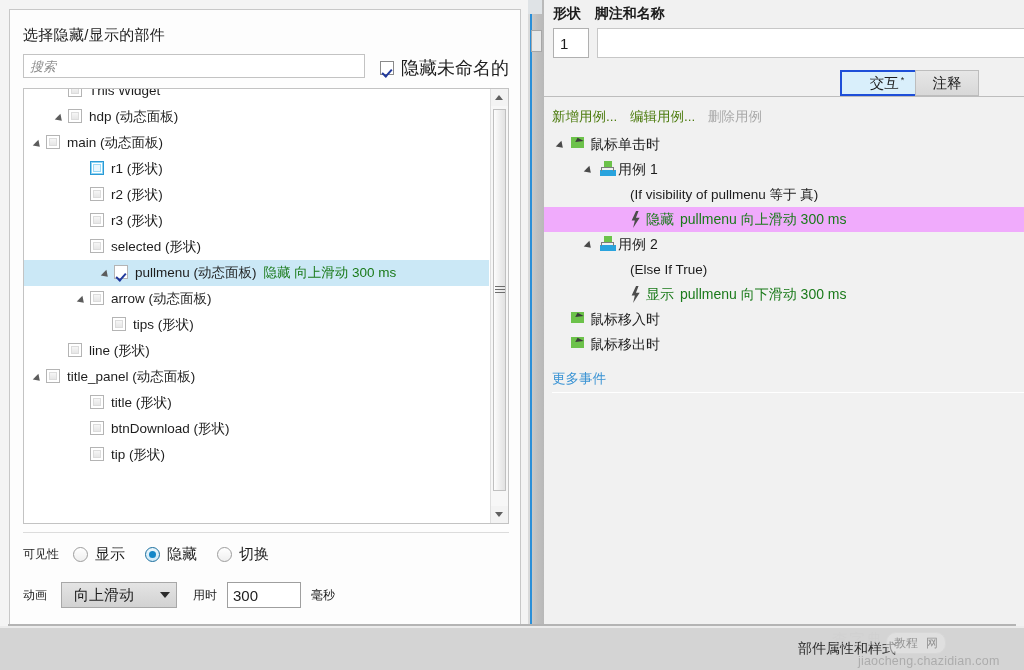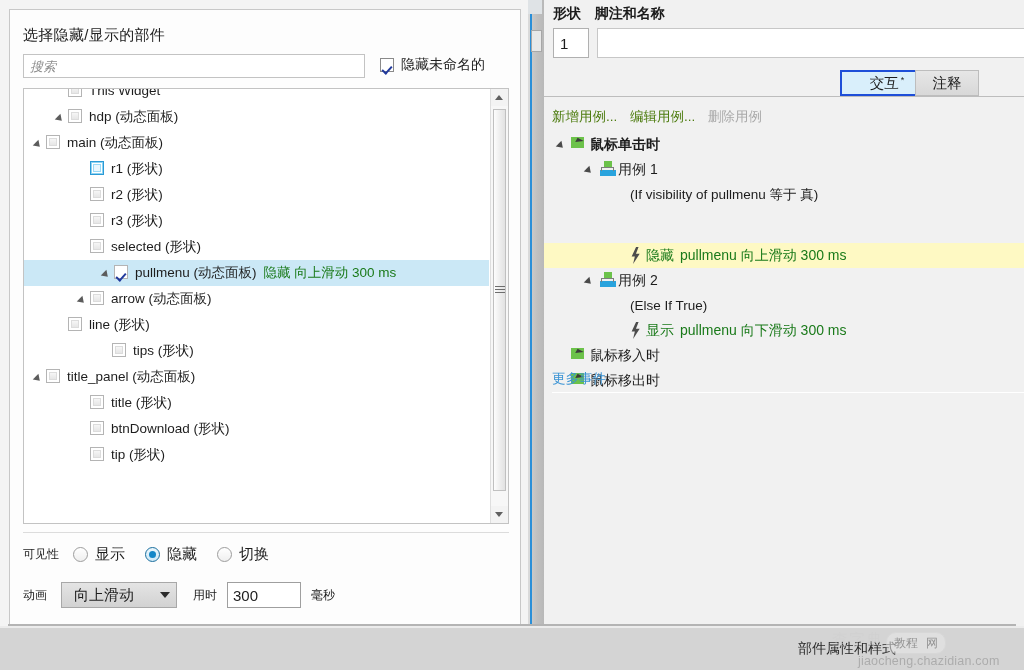--- a/index.html
+++ b/index.html
@@ -44,21 +44,21 @@
     background:linear-gradient(#f6f6f6,#e6e6e6);border:1px solid #dcdcdc;box-sizing:border-box;
   }
   .cb.focused{border-color:#2a9ad6;box-shadow:0 0 0 1px #8ed3f2 inset;}
   .cb.focused:after{background:#e8f6fd;border-color:#9ad9f5;}
   .cb.checked:before{
     content:"";position:absolute;left:3px;top:5px;width:4px;height:8px;
     border:solid #21399c;border-width:0 2px 2px 0;transform:rotate(42deg);
   }
   .cb.checked:after{display:none;}
   .cb.checked{background:#fff;}
-  #hide-unnamed .lbl{font-size:14px;color:#1d1d1d;}
+  #hide-unnamed .lbl{font-size:18px;color:#1d1d1d;}
 
   
   #tree-box{
     position:absolute;left:13px;top:78px;width:486px;height:436px;
     background:#fff;border:1px solid #c3c3c3;box-sizing:border-box;overflow:hidden;
   }
   #tree-clip{position:absolute;left:0;top:0;right:19px;bottom:0;overflow:hidden;}
   #tree-list{position:absolute;left:0;top:-11px;width:100%;}
   .trow{
     height:26px;line-height:26px;white-space:nowrap;position:relative;
@@ -184,21 +184,21 @@
   #tab-interaction .star{font-size:9px;vertical-align:top;margin-left:2px;position:relative;top:-3px;}
   #tab-annotation{
     left:371px;width:64px;background:linear-gradient(#e6e6e6,#d8d8d8);border:1px solid #bdbdbd;
   }
   #actions-row{position:absolute;left:8px;top:108px;font-size:13.5px;}
   .alink{color:#4d7c0f;margin-right:9px;}
   .alink.dim{color:#a9a9a9;}
 
   #event-tree{position:absolute;left:0;top:132px;width:480px;height:258px;}
   .erow{height:25px;line-height:25px;white-space:nowrap;position:relative;font-size:14px;color:#1d1d1d;}
-  .erow.sel{background:#fef9c3;margin-top:36px;}
+  .erow.sel{background:#f0abfc;}
   .ew{display:inline-block;width:16px;height:25px;vertical-align:top;position:relative;}
   .ew.exp:after{
     content:"";position:absolute;left:4px;top:9px;
     border-left:6px solid #4a4a4a;border-top:4px solid transparent;border-bottom:4px solid transparent;
     transform-origin:2px 4px;transform:rotate(45deg);
   }
   .eicon{display:inline-block;width:20px;height:25px;vertical-align:top;position:relative;}
   
   .ic-event:before{
     content:"";position:absolute;left:1px;top:5px;width:13px;height:11px;
@@ -277,22 +277,22 @@
         <div id="tree-list">
             <div class="trow" style="padding-left: 30px;"><span class="tw"></span><span class="cb tcb inner"></span><span class="tlabel">This Widget</span></div>
             <div class="trow" style="padding-left: 30px;"><span class="tw exp"></span><span class="cb tcb inner"></span><span class="tlabel">hdp (动态面板)</span></div>
             <div class="trow" style="padding-left: 8px;"><span class="tw exp"></span><span class="cb tcb inner"></span><span class="tlabel">main (动态面板)</span></div>
             <div class="trow" style="padding-left: 52px;"><span class="tw"></span><span class="cb tcb inner focused"></span><span class="tlabel">r1 (形状)</span></div>
             <div class="trow" style="padding-left: 52px;"><span class="tw"></span><span class="cb tcb inner"></span><span class="tlabel">r2 (形状)</span></div>
             <div class="trow" style="padding-left: 52px;"><span class="tw"></span><span class="cb tcb inner"></span><span class="tlabel">r3 (形状)</span></div>
             <div class="trow" style="padding-left: 52px;"><span class="tw"></span><span class="cb tcb inner"></span><span class="tlabel">selected (形状)</span></div>
             <div class="trow sel" style="padding-left: 76px;"><span class="tw exp"></span><span class="cb tcb inner checked"></span><span class="tlabel">pullmenu (动态面板)</span><span class="tlabel tact" style="margin-left: 7px;">隐藏 向上滑动 300 ms</span></div>
             <div class="trow" style="padding-left: 52px;"><span class="tw exp"></span><span class="cb tcb inner"></span><span class="tlabel">arrow (动态面板)</span></div>
+            <div class="trow" style="padding-left: 74px;"><span class="tw"></span><span class="cb tcb inner"></span><span class="tlabel">tips (形状)</span></div>
             <div class="trow" style="padding-left: 30px;"><span class="tw"></span><span class="cb tcb inner"></span><span class="tlabel">line (形状)</span></div>
-            <div class="trow" style="padding-left: 74px;"><span class="tw"></span><span class="cb tcb inner"></span><span class="tlabel">tips (形状)</span></div>
             <div class="trow" style="padding-left: 8px;"><span class="tw exp"></span><span class="cb tcb inner"></span><span class="tlabel">title_panel (动态面板)</span></div>
             <div class="trow" style="padding-left: 52px;"><span class="tw"></span><span class="cb tcb inner"></span><span class="tlabel">title (形状)</span></div>
             <div class="trow" style="padding-left: 52px;"><span class="tw"></span><span class="cb tcb inner"></span><span class="tlabel">btnDownload (形状)</span></div>
             <div class="trow" style="padding-left: 52px;"><span class="tw"></span><span class="cb tcb inner"></span><span class="tlabel">tip (形状)</span></div>
           </div>
       </div>
       <div class="vsb">
         <div class="arr up">
             <i></i>
           </div>
@@ -369,21 +369,21 @@
     </div>
   </div>
 
   <div id="actions-row">
     <span class="alink">新增用例...</span>
     <span class="alink">编辑用例...</span>
     <span class="alink dim">删除用例</span>
   </div>
 
   <div id="event-tree">
-      <div class="erow" style="padding-left: 10px; font-weight: bold;"><span class="ew exp"></span><span class="eicon ic-event"></span><span class="etext">鼠标单击时</span></div>
+      <div class="erow" style="padding-left: 10px;"><span class="ew exp"></span><span class="eicon ic-event"></span><span class="etext">鼠标单击时</span></div>
       <div class="erow" style="padding-left: 38px;"><span class="ew exp"></span><span class="eicon ic-case"></span><span class="etext">用例 1</span></div>
       <div class="erow" style="padding-left: 66px;"><span class="ew" style="width: 20px;"></span><span class="etext esub">(If visibility of pullmenu 等于 真)</span></div>
       <div class="erow sel" style="padding-left: 66px;"><span class="ew"></span><span class="eicon ic-act"></span><span class="etext egreen">隐藏</span><span class="etext egreen" style="margin-left: 6px;">pullmenu 向上滑动 300 ms</span></div>
       <div class="erow" style="padding-left: 38px;"><span class="ew exp"></span><span class="eicon ic-case"></span><span class="etext">用例 2</span></div>
       <div class="erow" style="padding-left: 66px;"><span class="ew" style="width: 20px;"></span><span class="etext esub">(Else If True)</span></div>
       <div class="erow" style="padding-left: 66px;"><span class="ew"></span><span class="eicon ic-act"></span><span class="etext egreen">显示</span><span class="etext egreen" style="margin-left: 6px;">pullmenu 向下滑动 300 ms</span></div>
       <div class="erow" style="padding-left: 10px;"><span class="ew"></span><span class="eicon ic-event"></span><span class="etext">鼠标移入时</span></div>
       <div class="erow" style="padding-left: 10px;"><span class="ew"></span><span class="eicon ic-event"></span><span class="etext">鼠标移出时</span></div>
     </div>
 

